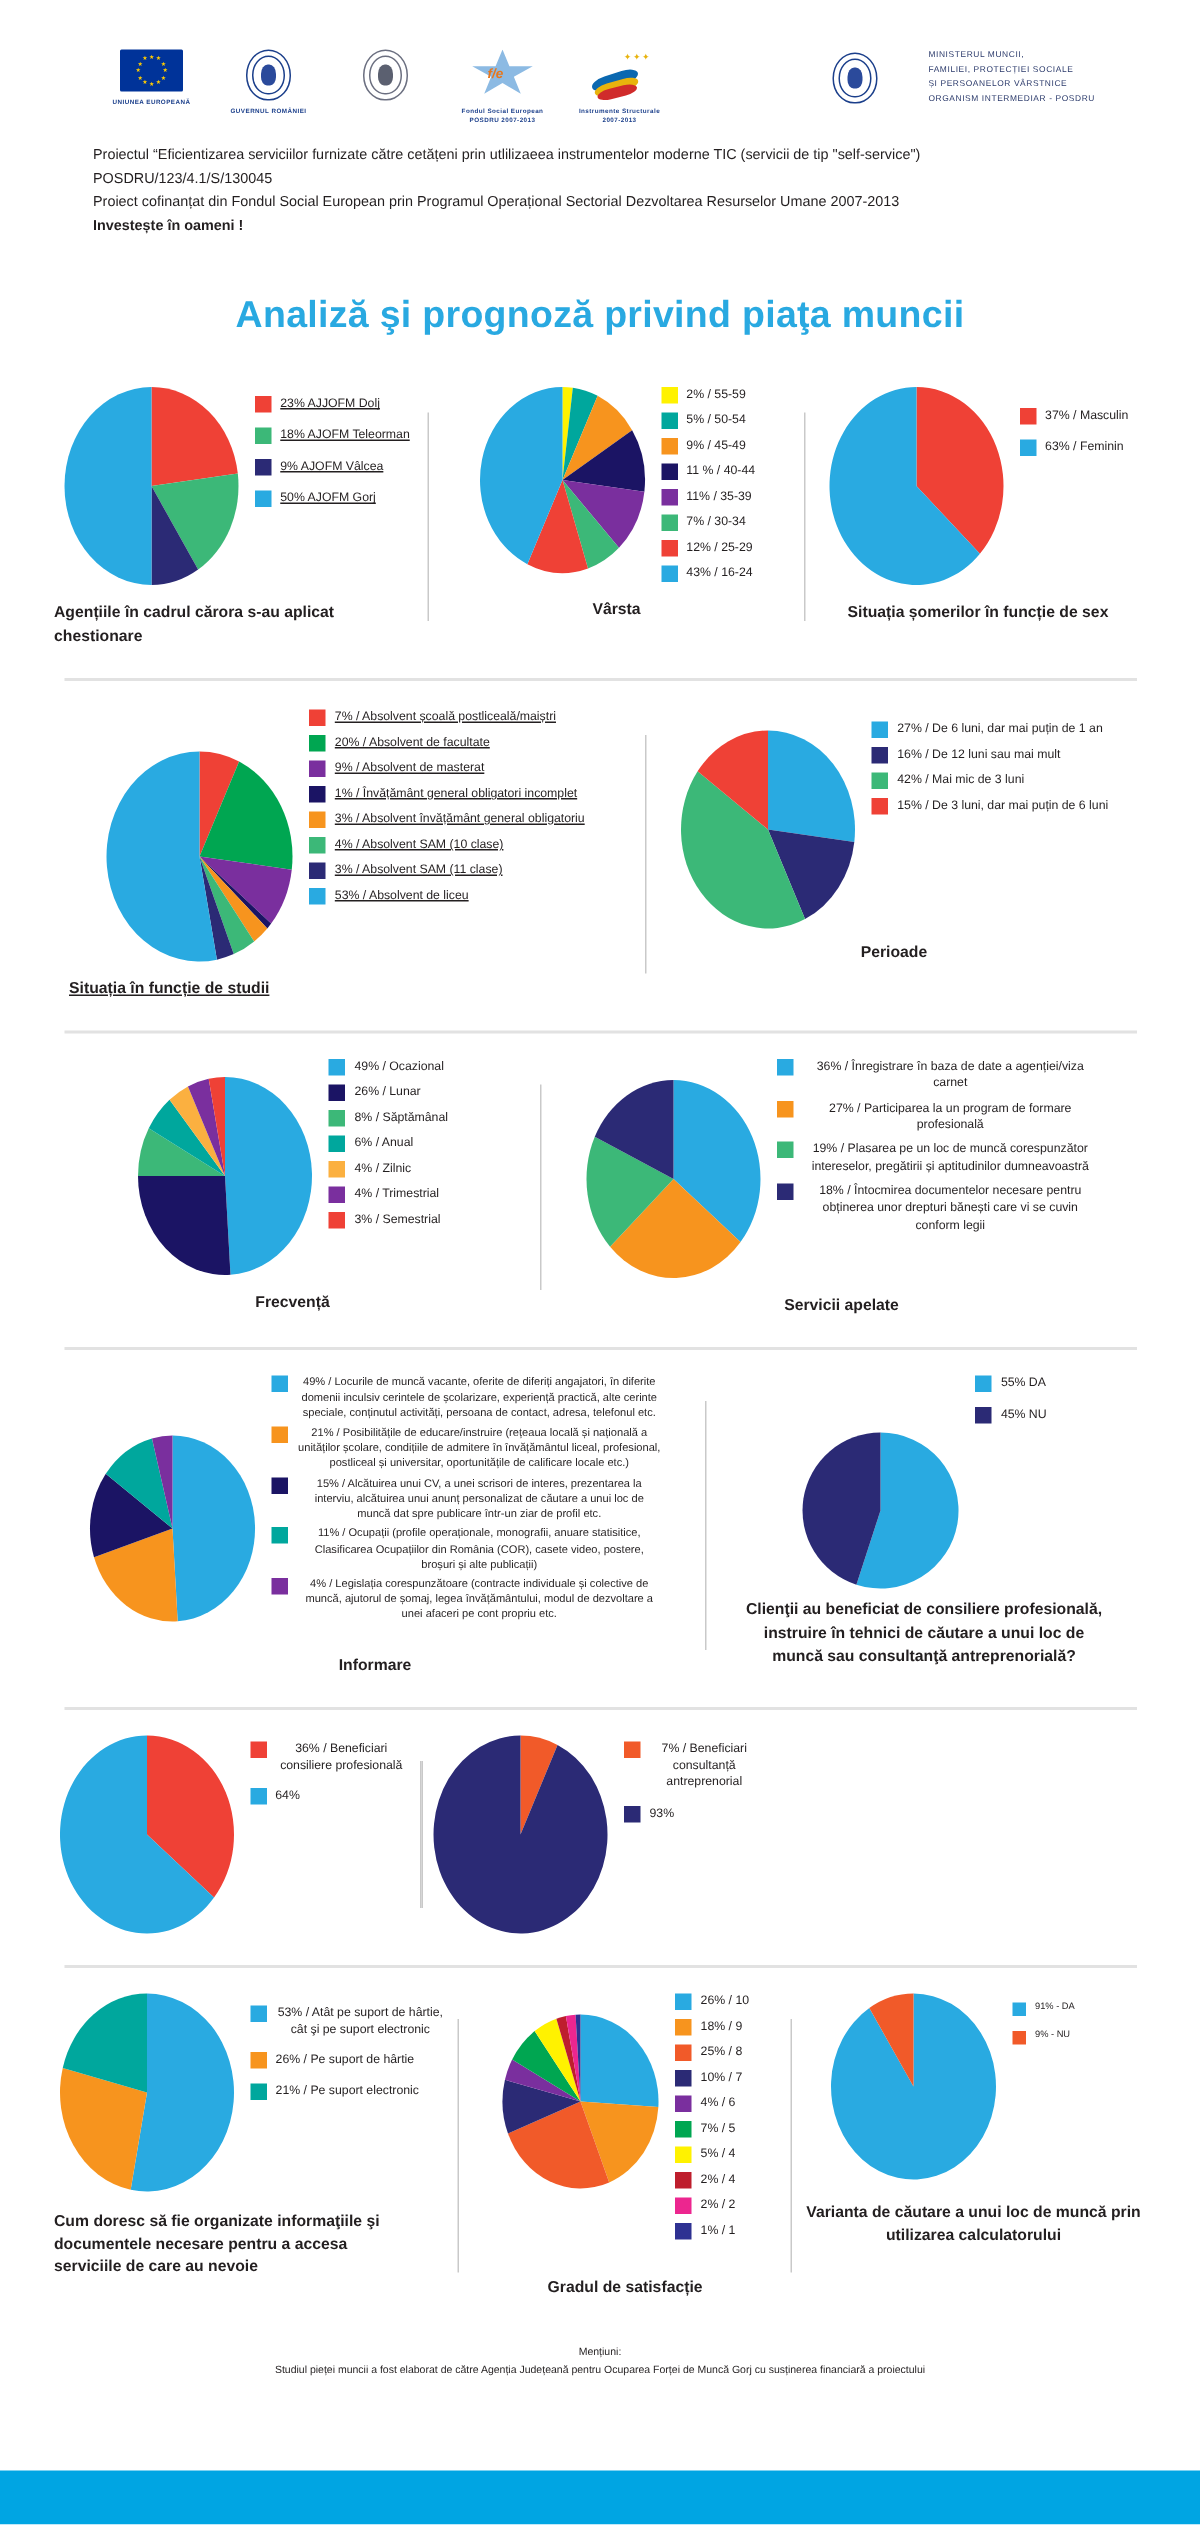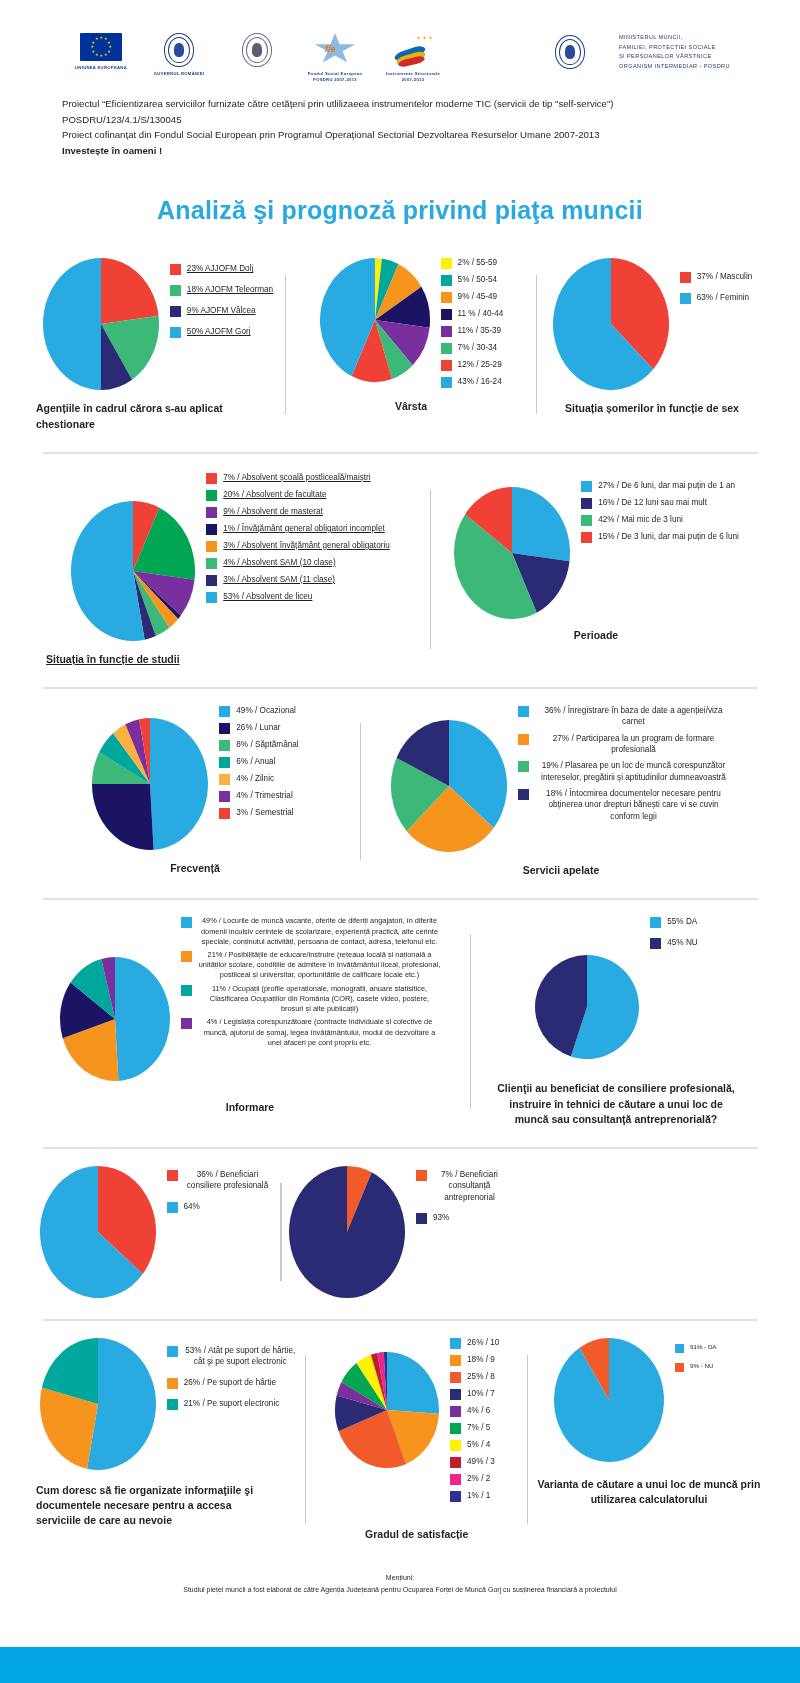--- a/index.html
+++ b/index.html
@@ -543,20 +543,24 @@
           <div class="legend tight2 small" style="width: 260px;">
             <div class="legend-item">
               <span class="legend-swatch" style="background: rgb(41, 170, 225);"></span>
               <span class="legend-label">49% / Locurile de muncă vacante, oferite de diferiți angajatori, în diferite domenii inculsiv cerintele de școlarizare, experiență practică, alte cerinte speciale, conținutul activități, persoana de contact, adresa, telefonul etc.</span>
             </div>
             <div class="legend-item">
               <span class="legend-swatch" style="background: rgb(247, 148, 30);"></span>
               <span class="legend-label">21% / Posibilitățile de educare/instruire (rețeaua locală și națională a unităților școlare, condițiile de admitere în învățământul liceal, profesional, postliceal și universitar, oportunitățile de calificare locale etc.)</span>
             </div>
             <div class="legend-item">
+              <span class="legend-swatch" style="background: rgb(27, 20, 100);"></span>
+              <span class="legend-label">15% / Alcătuirea unui CV, a unei scrisori de interes, prezentarea la interviu, alcătuirea unui anunț personalizat de căutare a unui loc de muncă dat spre publicare într-un ziar de profil etc.</span>
+            </div>
+            <div class="legend-item">
               <span class="legend-swatch" style="background: rgb(0, 167, 157);"></span>
               <span class="legend-label">11% / Ocupații (profile operaționale, monografii, anuare statisitice, Clasificarea Ocupațiilor din România (COR), casete video, postere, broșuri și alte publicații)</span>
             </div>
             <div class="legend-item">
               <span class="legend-swatch" style="background: rgb(122, 47, 158);"></span>
               <span class="legend-label">4% / Legislația corespunzătoare (contracte individuale și colective de muncă, ajutorul de șomaj, legea învățământului, modul de dezvoltare a unei afaceri pe cont propriu etc.</span>
             </div>
           </div>
         </div>
         <div class="chart-title" style="margin-top: 18px;">Informare</div>
@@ -574,21 +578,21 @@
             <div class="legend-item">
               <span class="legend-swatch" style="background: rgb(41, 170, 225);"></span>
               <span class="legend-label">55% DA</span>
             </div>
             <div class="legend-item">
               <span class="legend-swatch" style="background: rgb(43, 42, 117);"></span>
               <span class="legend-label">45% NU</span>
             </div>
           </div>
         </div>
-        <div class="chart-title" style="width: 250px; margin-top: 21px; text-align: center;">Clienţii au beneficiat de consiliere profesională, instruire în tehnici de căutare a unui loc de muncă sau consultanţă antreprenorială?</div>
+        <div class="chart-title" style="width: 250px; margin-top: 6px; text-align: center;">Clienţii au beneficiat de consiliere profesională, instruire în tehnici de căutare a unui loc de muncă sau consultanţă antreprenorială?</div>
       </div>
     </div>
     <div class="hr"></div>
     <div class="row" style="margin-top: 16px;">
       <div class="panel" style="width: 250px;">
         <div class="panel-inner">
           <div class="pie-wrap">
             <svg class="pie" width="118" height="134" viewBox="0 0 118 134">
               <path d="M 59 67 L 59.00 1.00 A 58 66 0 0 1 103.69 109.07 Z" fill="#ef4136"></path>
               <path d="M 59 67 L 103.69 109.07 A 58 66 0 1 1 59.00 1.00 Z" fill="#29aae1"></path>
@@ -698,21 +702,21 @@
             <div class="legend-item">
               <span class="legend-swatch" style="background: rgb(0, 166, 81);"></span>
               <span class="legend-label">7% / 5</span>
             </div>
             <div class="legend-item">
               <span class="legend-swatch" style="background: rgb(255, 242, 0);"></span>
               <span class="legend-label">5% / 4</span>
             </div>
             <div class="legend-item">
               <span class="legend-swatch" style="background: rgb(190, 30, 45);"></span>
-              <span class="legend-label">49% / 3</span>
+              <span class="legend-label">2% / 4</span>
             </div>
             <div class="legend-item">
               <span class="legend-swatch" style="background: rgb(236, 38, 143);"></span>
               <span class="legend-label">2% / 2</span>
             </div>
             <div class="legend-item">
               <span class="legend-swatch" style="background: rgb(46, 49, 146);"></span>
               <span class="legend-label">1% / 1</span>
             </div>
           </div>

